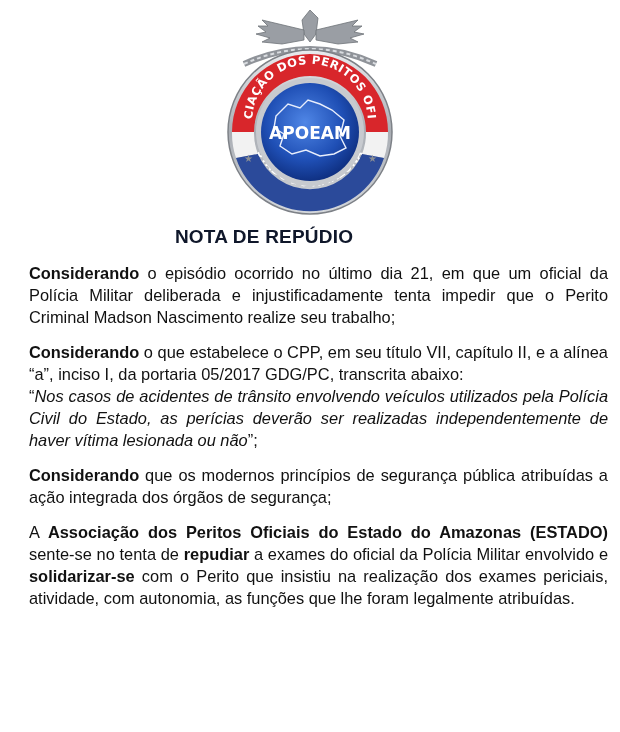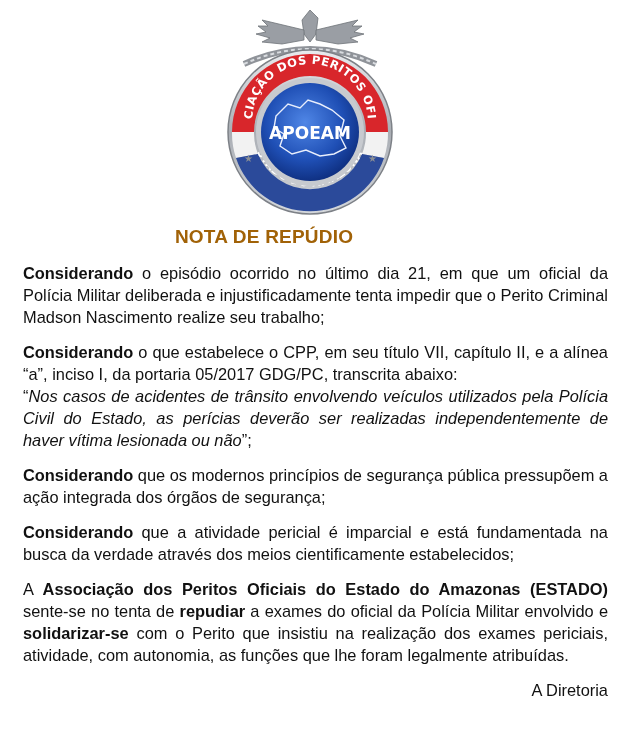--- a/index.html
+++ b/index.html
@@ -5,27 +5,27 @@
     html, body { margin: 0; padding: 0; background: #ffffff; }
     body {
       width: 620px; height: 732px; overflow: hidden; position: relative;
       font-family: "Liberation Sans", sans-serif; color: #111111;
     }
     .logo-wrap {
       position: absolute; left: 222px; top: 4px; width: 176px; height: 215px;
     }
     .title {
       position: absolute; left: 0; top: 226px; width: 528px; text-align: center;
-      font-weight: bold; font-size: 19px; letter-spacing: 0.2px; color: #a16207;
+      font-weight: bold; font-size: 19px; letter-spacing: 0.2px; color: #0f172a;
     }
     .content {
       position: absolute; left: 14px; top: 262px; width: 594px;
       font-size: 16.4px; line-height: 22px;
     }
-    .para { margin: 0 0 13px 9px; text-align: justify; }
+    .para { margin: 0 0 13px 15px; text-align: justify; }
     .para b { font-weight: bold; }
     .quote { font-style: italic; }
     .signature { text-align: right; margin-top: 4px; }
   </style>
 </head>
 <body>
 
 <div class="logo-wrap">
   <svg width="176" height="215" viewBox="0 0 176 215">
     <defs>
@@ -83,22 +83,18 @@
 
 <div class="content">
   <p class="para">
     <b>Considerando</b><span> o episódio ocorrido no último dia 21, em que um oficial da Polícia Militar deliberada e injustificadamente tenta impedir que o Perito Criminal Madson Nascimento realize seu trabalho;</span>
   </p>
   <p class="para">
     <b>Considerando</b><span> o que estabelece o CPP, em seu título VII, capítulo II, e a alínea “a”, inciso I, da portaria 05/2017 GDG/PC, transcrita abaixo:</span><br>
     <span> “</span><span class="quote">Nos casos de acidentes de trânsito envolvendo veículos utilizados pela Polícia Civil do Estado, as perícias deverão ser realizadas independentemente de haver vítima lesionada ou não</span><span>”;</span>
   </p>
   <p class="para">
-    <b>Considerando</b><span> que os modernos princípios de segurança pública pressupõem a ação integrada dos órgãos de segurança;</span>
-  </p>
-  <p class="para">
-    <b>Considerando</b><span> que a atividade pericial é imparcial e está fundamentada na busca da verdade através dos meios cientificamente estabelecidos;</span>
+    <b>Considerando</b><span> que os modernos princípios de segurança pública atribuídas a ação integrada dos órgãos de segurança;</span>
   </p>
   <p class="para">
     <span>A </span><b>Associação dos Peritos Oficiais do Estado do Amazonas (ESTADO)</b><span> sente-se no tenta de </span><b>repudiar</b><span> a exames do oficial da Polícia Militar envolvido e </span><b>solidarizar-se</b><span> com o Perito que insistiu na realização dos exames periciais, atividade, com autonomia, as funções que lhe foram legalmente atribuídas.</span>
   </p>
-  <div class="signature">A Diretoria</div>
 </div>
 
 </body></html>

